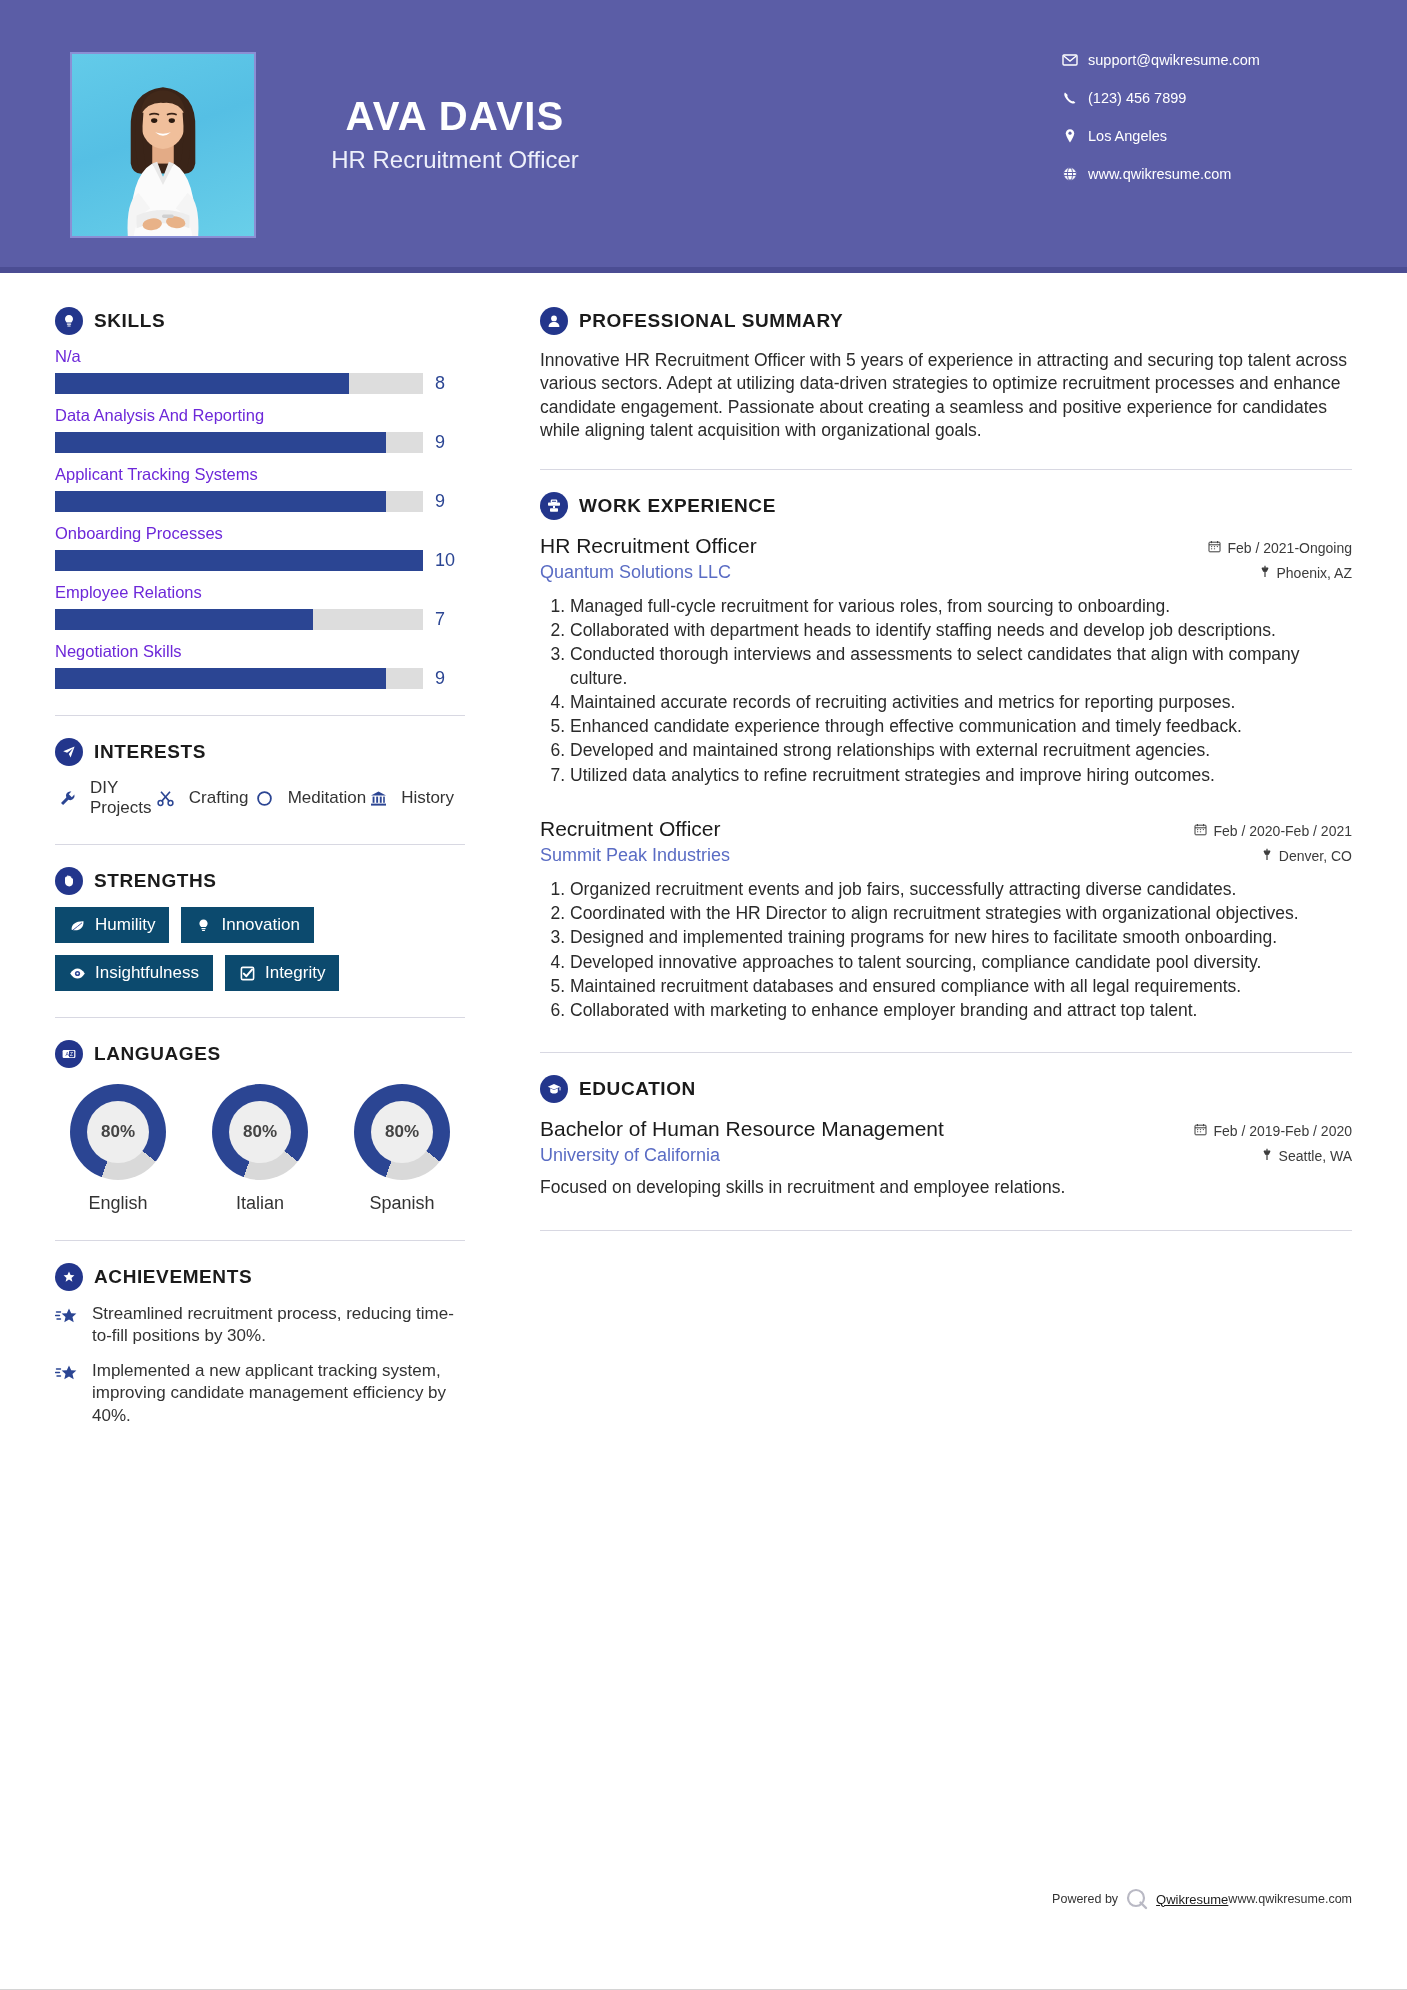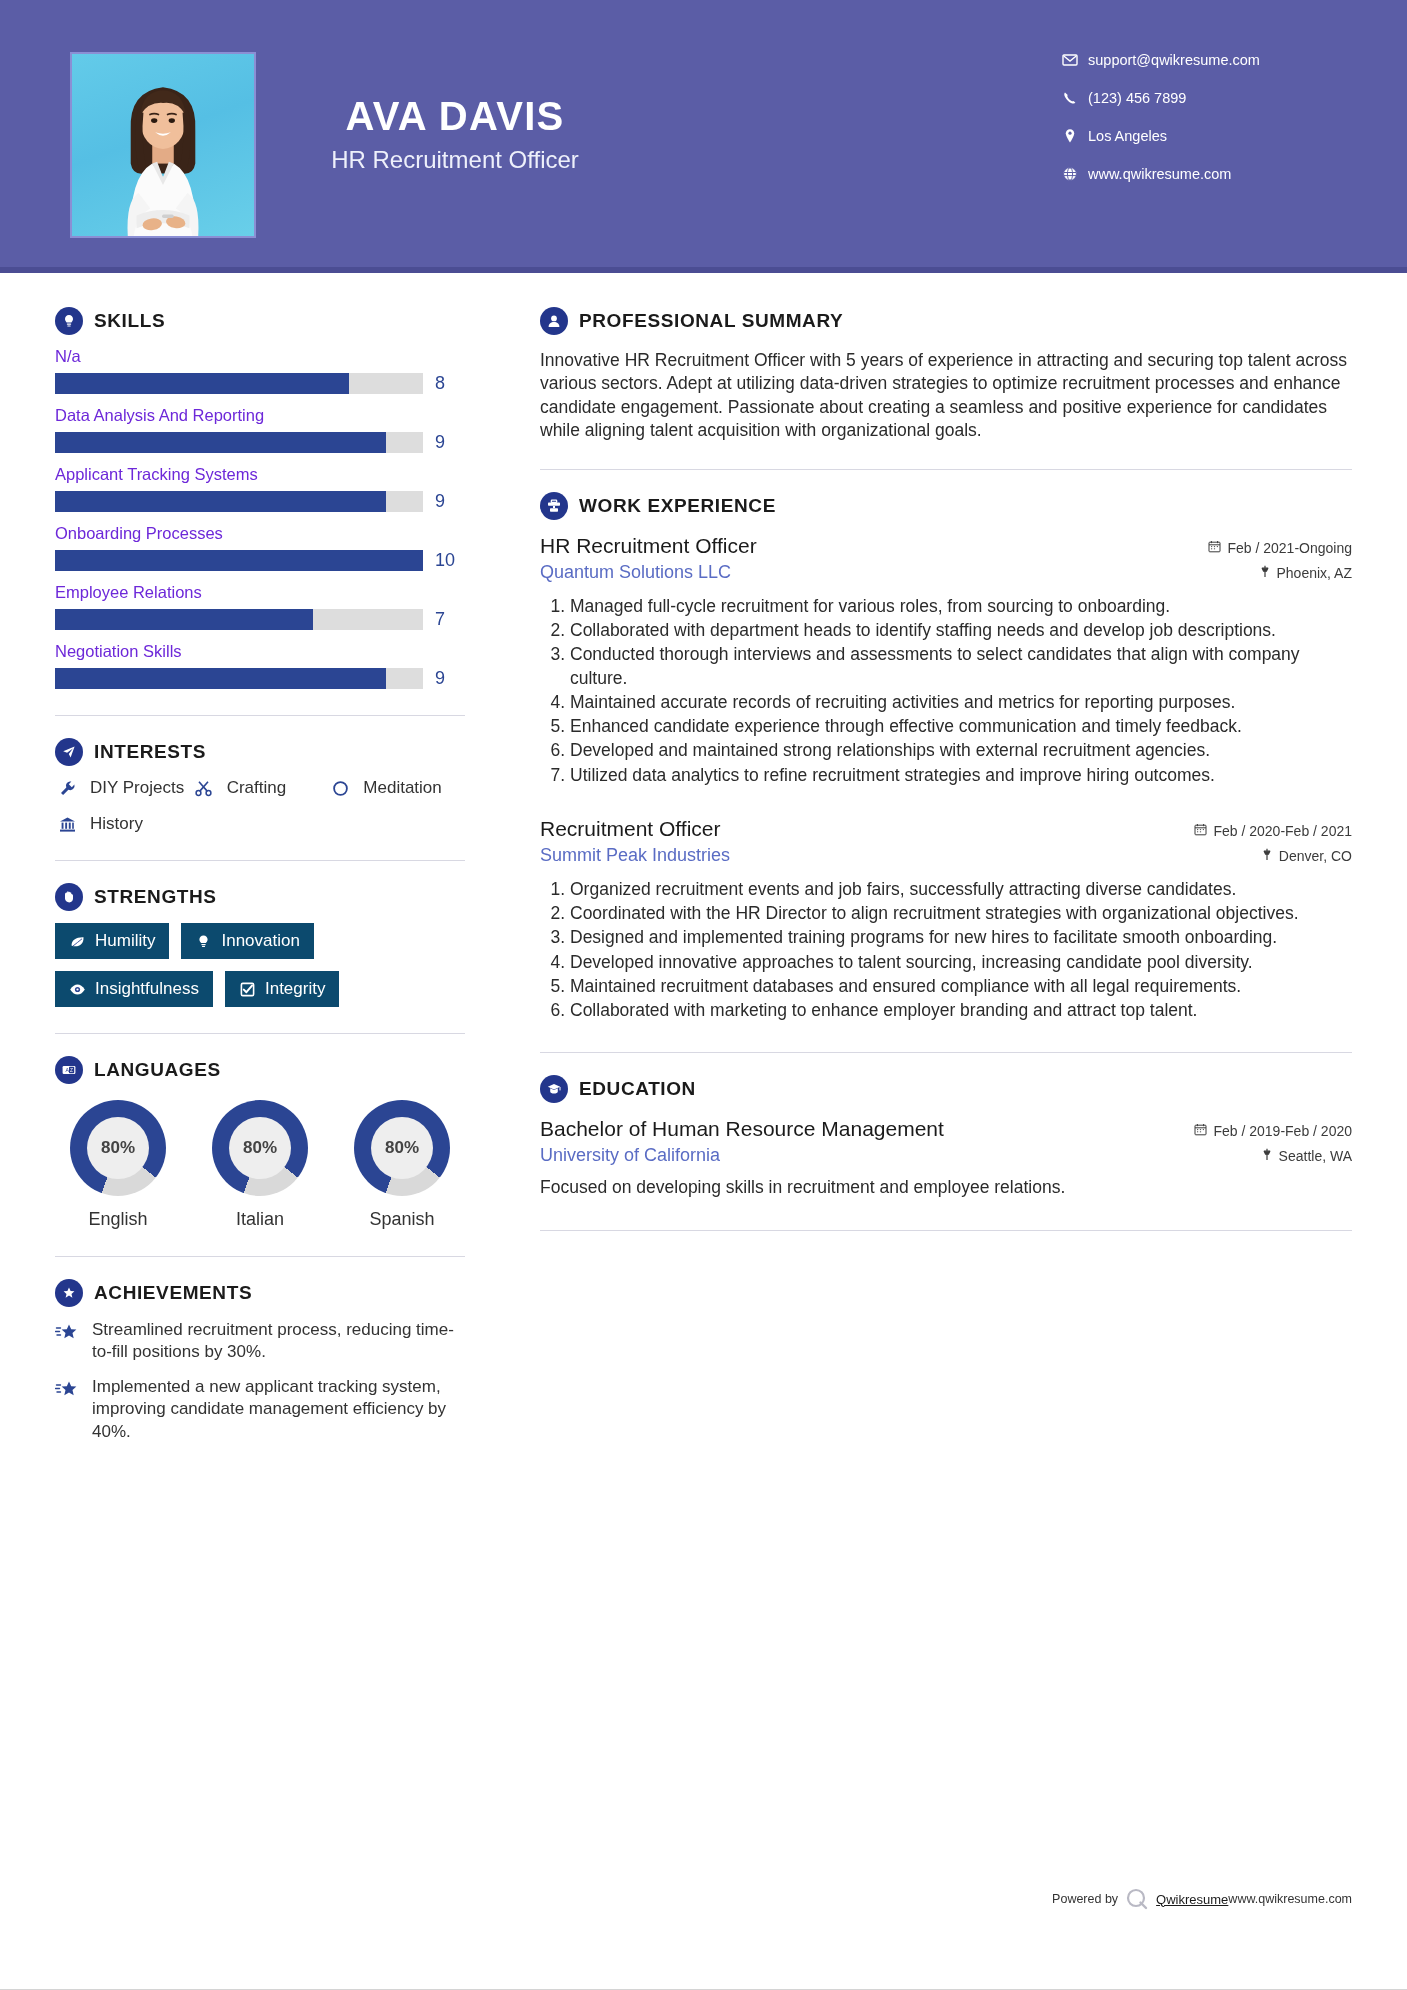--- a/index.html
+++ b/index.html
@@ -163,21 +163,21 @@
 
   .divider {
     height: 1px;
     background: #d8d8e2;
     margin: 26px 0 22px 0;
   }
 
   
   .interests-grid {
     display: grid;
-    grid-template-columns: 1fr 1fr 1fr;
+    grid-template-columns: 1fr 1fr 1fr 1fr;
     row-gap: 16px;
     margin-top: 6px;
   }
   .interest {
     display: flex;
     align-items: center;
     gap: 11px;
     font-size: 17px;
     color: #333333;
   }
@@ -770,21 +770,21 @@
                     <path d="M6 0.8 V3.2 M3.2 3.2 H8.8 L7.4 6.2 H4.6 Z M6 6.2 V12" stroke="#3b3b3b" stroke-width="1.2" fill="#3b3b3b" stroke-linejoin="round"></path>
                   </svg>
               </span>
               <span>Denver, CO</span>
             </div>
           </div>
           <ol class="bullets">
             <li>Organized recruitment events and job fairs, successfully attracting diverse candidates.</li>
             <li>Coordinated with the HR Director to align recruitment strategies with organizational objectives.</li>
             <li>Designed and implemented training programs for new hires to facilitate smooth onboarding.</li>
-            <li>Developed innovative approaches to talent sourcing, increasing candidate pool diversity.</li>
+            <li>Developed innovative approaches to talent sourcing, compliance candidate pool diversity.</li>
             <li>Maintained recruitment databases and ensured compliance with all legal requirements.</li>
             <li>Collaborated with marketing to enhance employer branding and attract top talent.</li>
           </ol>
         </div>
       </div>
 
       <div class="divider-r"></div>
 
       <div>
         <div class="sec-head sec-head-r">

